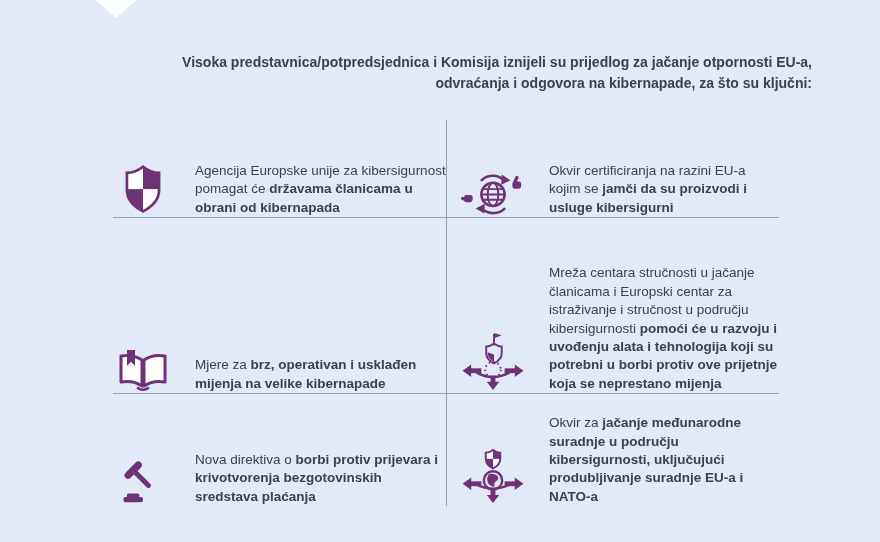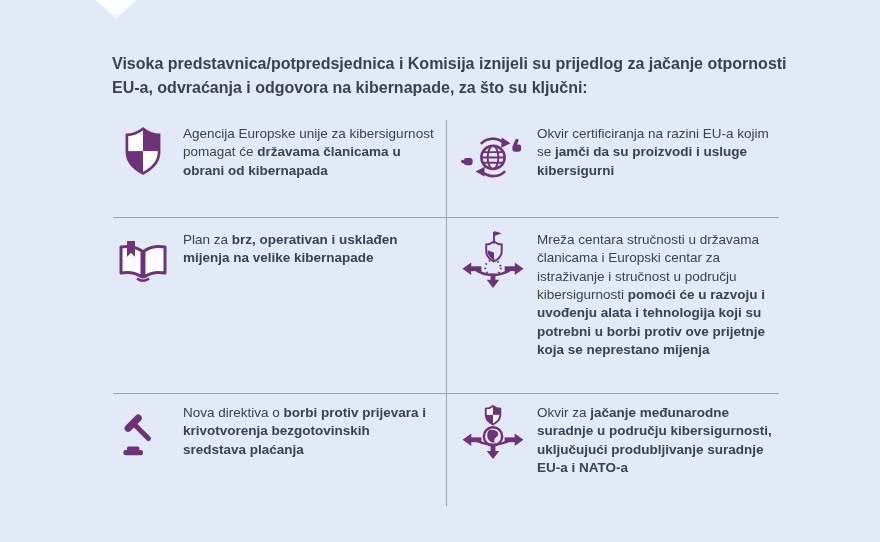--- a/index.html
+++ b/index.html
@@ -19,30 +19,31 @@
     color:var(--text);
   }
   .notch{
     position:absolute;left:95px;top:0;width:0;height:0;
     border-left:21px solid transparent;
     border-right:21px solid transparent;
     border-top:18px solid var(--notch);
   }
   .intro{
     position:absolute;left:112px;top:52px;width:700px;
-    font-size:16px;font-weight:700;line-height:1.5;
+    font-size:14px;font-weight:700;line-height:1.5;
     color:var(--text);
+    text-align:right;
   }
   .grid{
     position:absolute;left:113px;top:120px;width:666px;
     display:grid;
     grid-template-columns:1fr 1fr;
     grid-template-rows:97px 176px 113px;
   }
-  .cell{display:flex;align-items:flex-start;}
+  .cell{display:flex;align-items:flex-end;gap:12px;}
   .cell.colL{padding-left:2px;}
   .cell.colR{border-left:1px solid var(--divider);padding-left:14px;}
   .cell.r2,.cell.r3{border-top:1px solid var(--divider);}
   .cell.r1{padding-top:5px;}
   .cell.r2{padding-top:13px;}
   .cell.r3{padding-top:10px;}
   .icon-box{flex:0 0 56px;display:flex;justify-content:center;margin-right:12px;color:var(--accent);}
   .colR .icon-box{flex:0 0 64px;}
   .mtA{margin-top:8px;}
   .mtB{margin-top:7px;}
@@ -114,41 +115,41 @@
 
   <div class="cell colL r2">
     <span class="icon-box mtB">
       <svg viewBox="0 0 54 46" width="54" height="46" aria-hidden="true">
         <path class="paper" stroke="currentColor" stroke-width="3" stroke-linejoin="round" d="M5 9 C13 7.5 21 9.5 26 13 L26 39 C21 35.5 13 33.5 5 35 Z"></path>
         <path class="paper" stroke="currentColor" stroke-width="3" stroke-linejoin="round" d="M49 9 C41 7.5 33 9.5 28 13 L28 39 C33 35.5 41 33.5 49 35 Z"></path>
         <path class="stroke" stroke-width="2.5" d="M21 40.5 q6 4.5 12 0"></path>
         <polygon class="fill" points="11,3 19,3 19,19 15,14.8 11,19"></polygon>
       </svg>
     </span>
-    <p class="txt"><span class="lead">Plan za </span><span class="em">brz, operativan i usklađen mijenja na velike kibernapade</span></p>
+    <p class="txt"><span class="lead">Mjere za </span><span class="em">brz, operativan i usklađen mijenja na velike kibernapade</span></p>
   </div>
 
   <div class="cell colR r2">
     <span class="icon-box mtC">
       <svg viewBox="0 0 66 64" width="64" height="62" aria-hidden="true">
         <line class="stroke" stroke-width="2" x1="34" y1="3" x2="34" y2="15"></line>
         <polygon class="fill" points="34,2 42,4.5 34,7.5"></polygon>
         <path class="stroke" stroke-width="2" d="M34 13 C31.5 15 28.5 16 26 16 L26 23 C26 28.5 30 31.5 34 33.5 C38 31.5 42 28.5 42 23 L42 16 C39.5 16 36.5 15 34 13 Z"></path>
         <path class="fill" d="M27.5 22 L34 24.2 L34 32 C31 30.5 28.5 28 27.5 24.5 Z"></path>
         <circle class="stroke" stroke-width="2" stroke-dasharray="1.6 3.1" cx="33" cy="40" r="8"></circle>
         <path class="stroke" stroke-width="2.5" d="M16 43 Q33 52 50 43"></path>
         <line class="stroke" stroke-width="5" x1="21" y1="41" x2="10" y2="41"></line>
         <polygon class="fill" points="10.5,34.5 10.5,47.5 1.5,41"></polygon>
         <line class="stroke" stroke-width="5" x1="45" y1="41" x2="56" y2="41"></line>
         <polygon class="fill" points="55.5,34.5 55.5,47.5 64.5,41"></polygon>
         <line class="stroke" stroke-width="5" x1="33" y1="46" x2="33" y2="53"></line>
         <polygon class="fill" points="26.5,52.5 39.5,52.5 33,61"></polygon>
       </svg>
     </span>
-    <p class="txt"><span class="lead">Mreža centara stručnosti u državama članicama i Europski centar za istraživanje i stručnost u području kibersigurnosti </span><span class="em">pomoći će u razvoju i uvođenju alata i tehnologija koji su potrebni u borbi protiv ove prijetnje koja se neprestano mijenja</span></p>
+    <p class="txt"><span class="lead">Mreža centara stručnosti u jačanje članicama i Europski centar za istraživanje i stručnost u području kibersigurnosti </span><span class="em">pomoći će u razvoju i uvođenju alata i tehnologija koji su potrebni u borbi protiv ove prijetnje koja se neprestano mijenja</span></p>
   </div>
 
   <div class="cell colL r3">
     <span class="icon-box mtD">
       <svg viewBox="0 0 56 56" width="50" height="52" aria-hidden="true">
         <rect class="fill" x="13" y="5" width="8" height="24" rx="4" transform="rotate(45 17 17)"></rect>
         <rect class="fill" x="17" y="14.2" width="27" height="5.6" rx="2.8" transform="rotate(45 17 17)"></rect>
         <rect class="fill" x="10" y="43" width="14" height="5" rx="2"></rect>
         <rect class="fill" x="6" y="47" width="22" height="6" rx="2.5"></rect>
       </svg>

